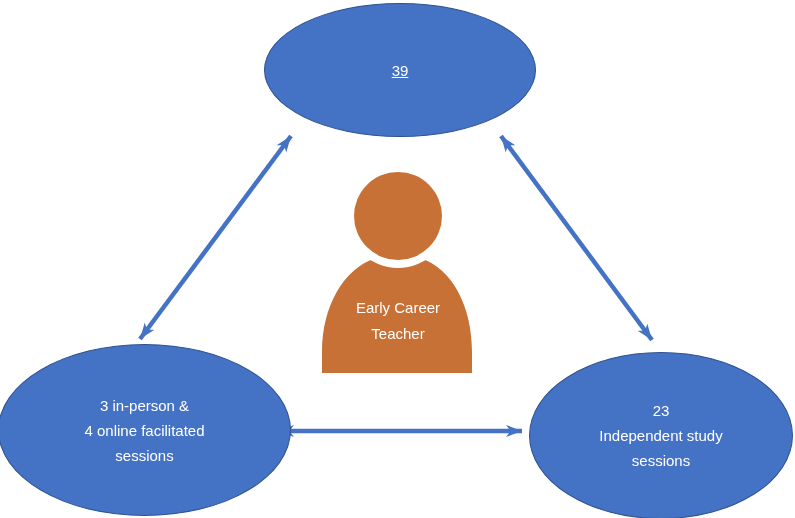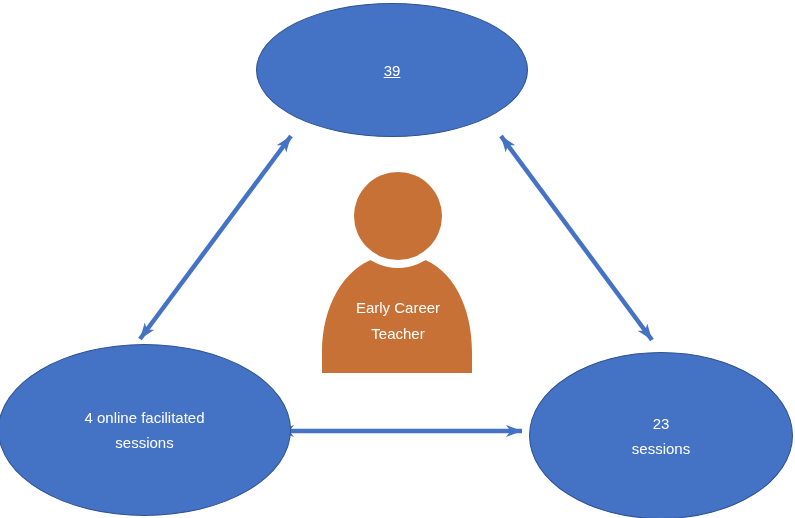--- a/index.html
+++ b/index.html
@@ -30,21 +30,21 @@
     box-sizing: border-box;
     display: flex;
     flex-direction: column;
     align-items: center;
     justify-content: center;
     color: #ffffff;
     font-size: 15px;
     line-height: 25px;
     text-align: center;
   }
-  .node-top   { left: 256px; top: 3px;   width: 272px; height: 134px; text-decoration: underline; }
+  .node-top   { left: 264px; top: 3px;   width: 272px; height: 134px; text-decoration: underline; }
   .node-left  { left: -2px;  top: 344px; width: 293px; height: 172px; }
   .node-right { left: 529px; top: 352px; width: 264px; height: 167px; }
   .person-label {
     fill: #ffffff;
     font-family: "Liberation Sans", sans-serif;
     font-size: 15px;
     text-anchor: middle;
   }
 </style>
 </head>
@@ -70,22 +70,24 @@
       <text class="person-label" x="398" y="313">Early Career</text>
       <text class="person-label" x="398" y="339">Teacher</text>
     </g>
   </svg>
 
   <div class="node node-top">
     <div>39</div>
   </div>
 
   <div class="node node-left">
+    <div>3 in-person &amp;</div>
     <div>4 online facilitated</div>
     <div>sessions</div>
   </div>
 
   <div class="node node-right">
     <div>23</div>
+    <div>Independent study</div>
     <div>sessions</div>
   </div>
 
 </div>
 
 </body></html>

